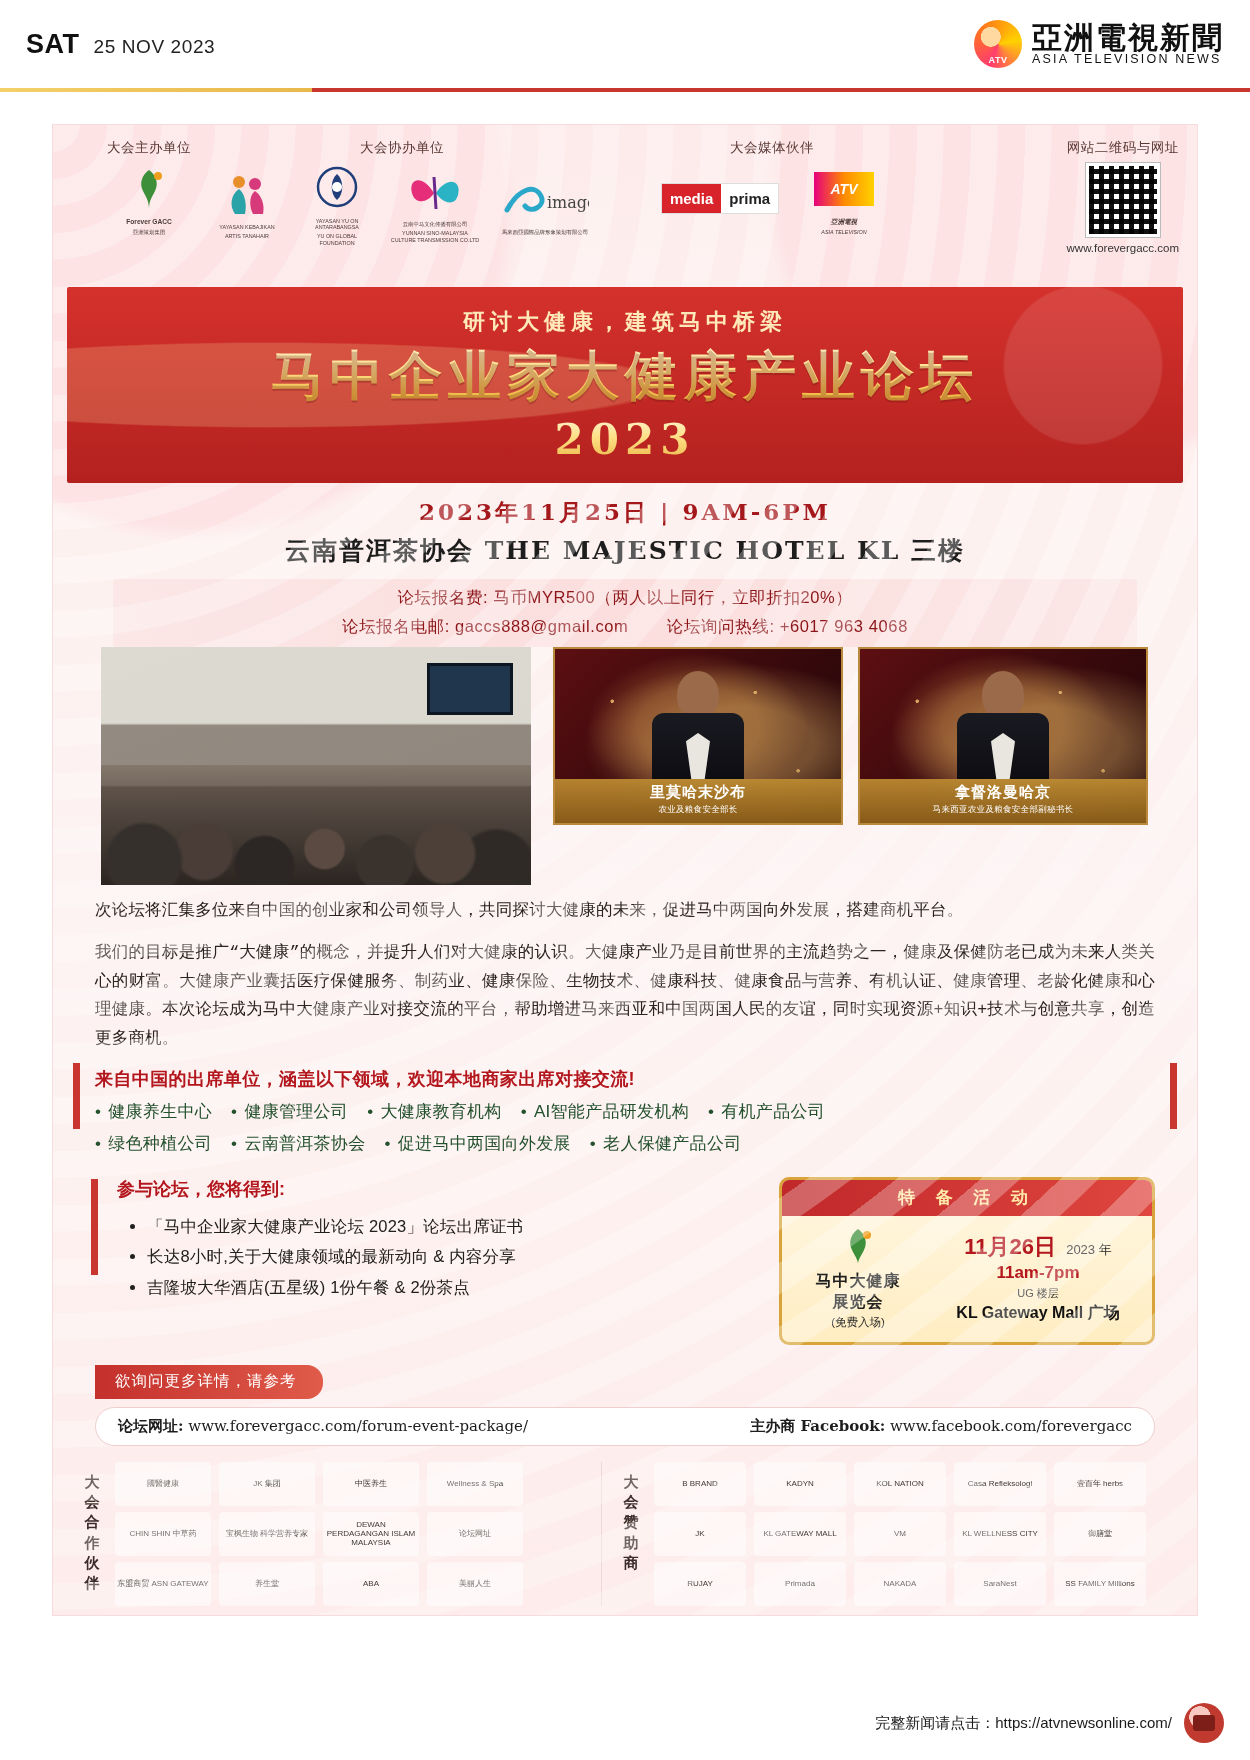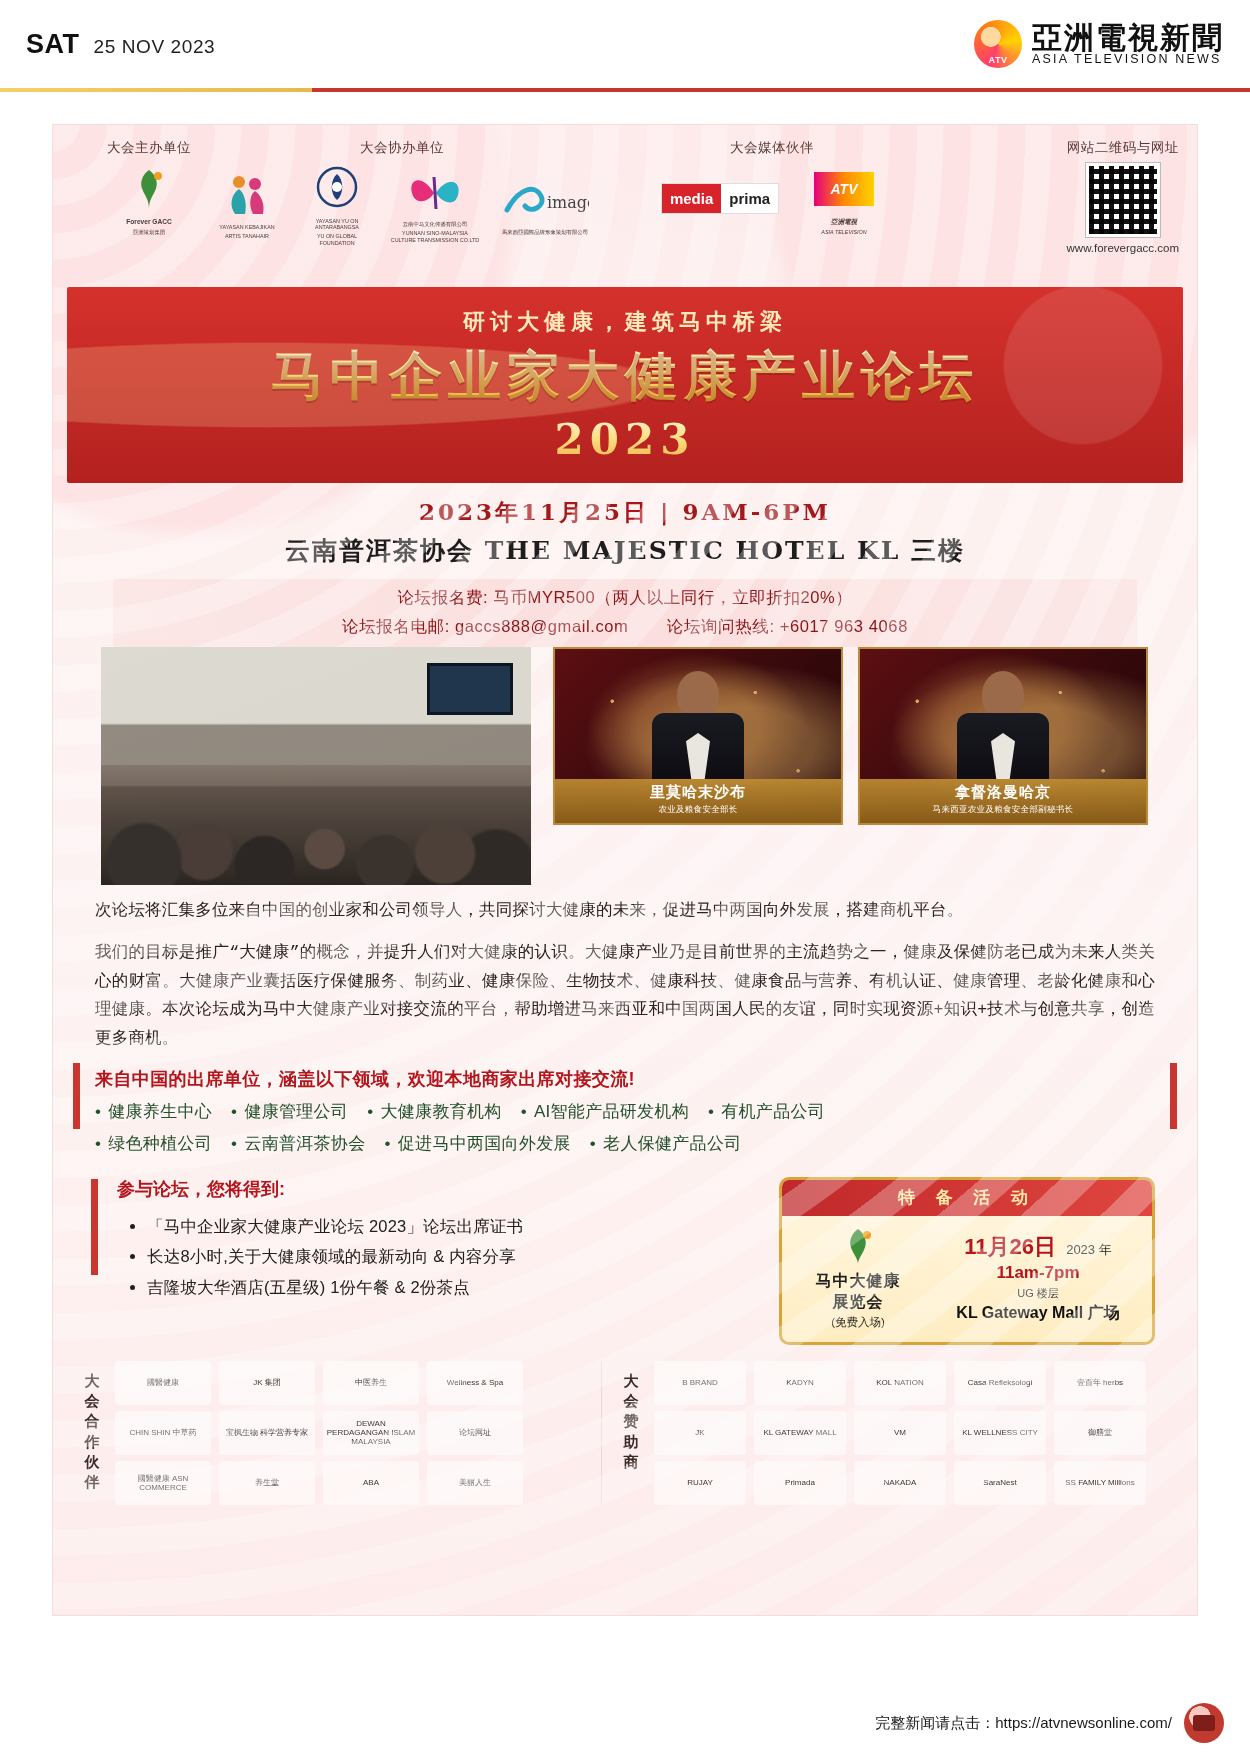--- a/index.html
+++ b/index.html
@@ -528,33 +528,46 @@
             <span class="yr">2023 年</span>
           </div>
           <div class="d2">11am-7pm</div>
           <div class="d3">UG 楼层</div>
           <div class="d4">KL Gateway Mall 广场</div>
         </div>
       </div>
     </div>
   </div>
 
+  <div class="moreinfo">
+    <div class="mi-tag">欲询问更多详情，请参考</div>
+    <div class="mi-bar">
+      <span>
+        <b>论坛网址:</b>
+        <span>www.forevergacc.com/forum-event-package/</span>
+      </span>
+      <span>
+        <b>主办商 Facebook:</b>
+        <span>www.facebook.com/forevergacc</span>
+      </span>
+    </div>
+  </div>
 
   <div class="sponsors">
     <div class="sp-label">大会合作伙伴</div>
     <div class="sp-grid" style="width:470px;">
       <div class="sp-item left">國醫健康</div>
       <div class="sp-item left">JK 集团</div>
       <div class="sp-item left">中医养生</div>
       <div class="sp-item left">Wellness &amp; Spa</div>
       <div class="sp-item left">CHIN SHIN 中草药</div>
       <div class="sp-item left">宝枫生物 科学营养专家</div>
       <div class="sp-item left">DEWAN PERDAGANGAN ISLAM MALAYSIA</div>
       <div class="sp-item left">论坛网址</div>
-      <div class="sp-item left">國醫健康 ASN COMMERCE</div>
+      <div class="sp-item left">东盟商贸 ASN GATEWAY</div>
       <div class="sp-item left">养生堂</div>
       <div class="sp-item left">ABA</div>
       <div class="sp-item left">美丽人生</div>
 
     </div>
 
     <div class="divider-v"></div>
 
     <div class="sp-label">大会赞助商</div>
     <div class="sp-grid" style="width:510px;">

